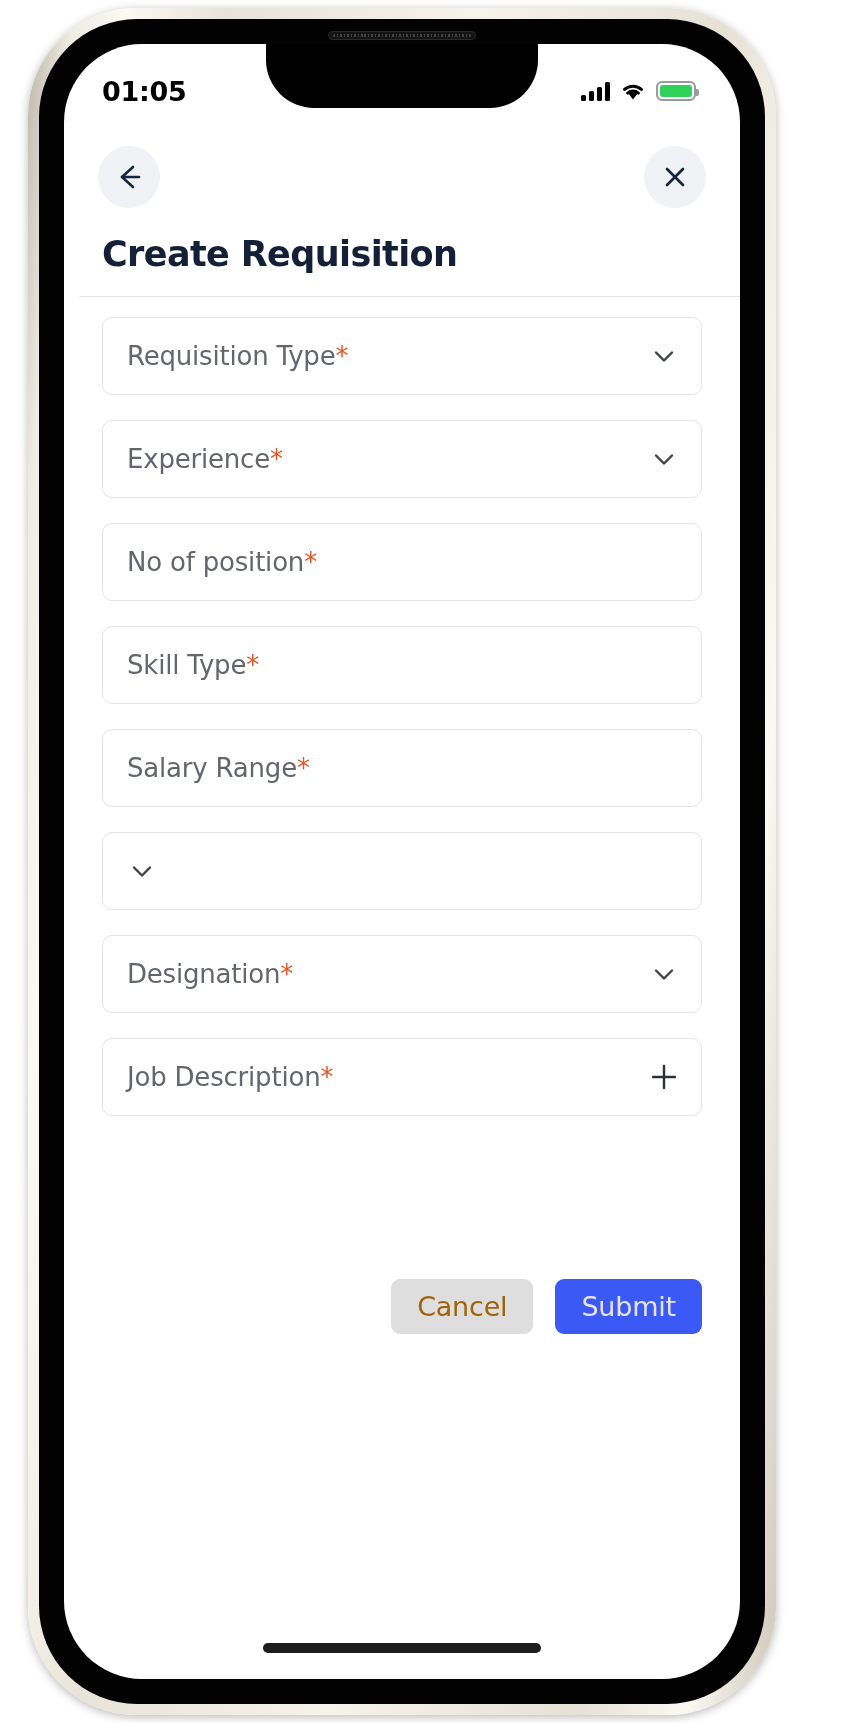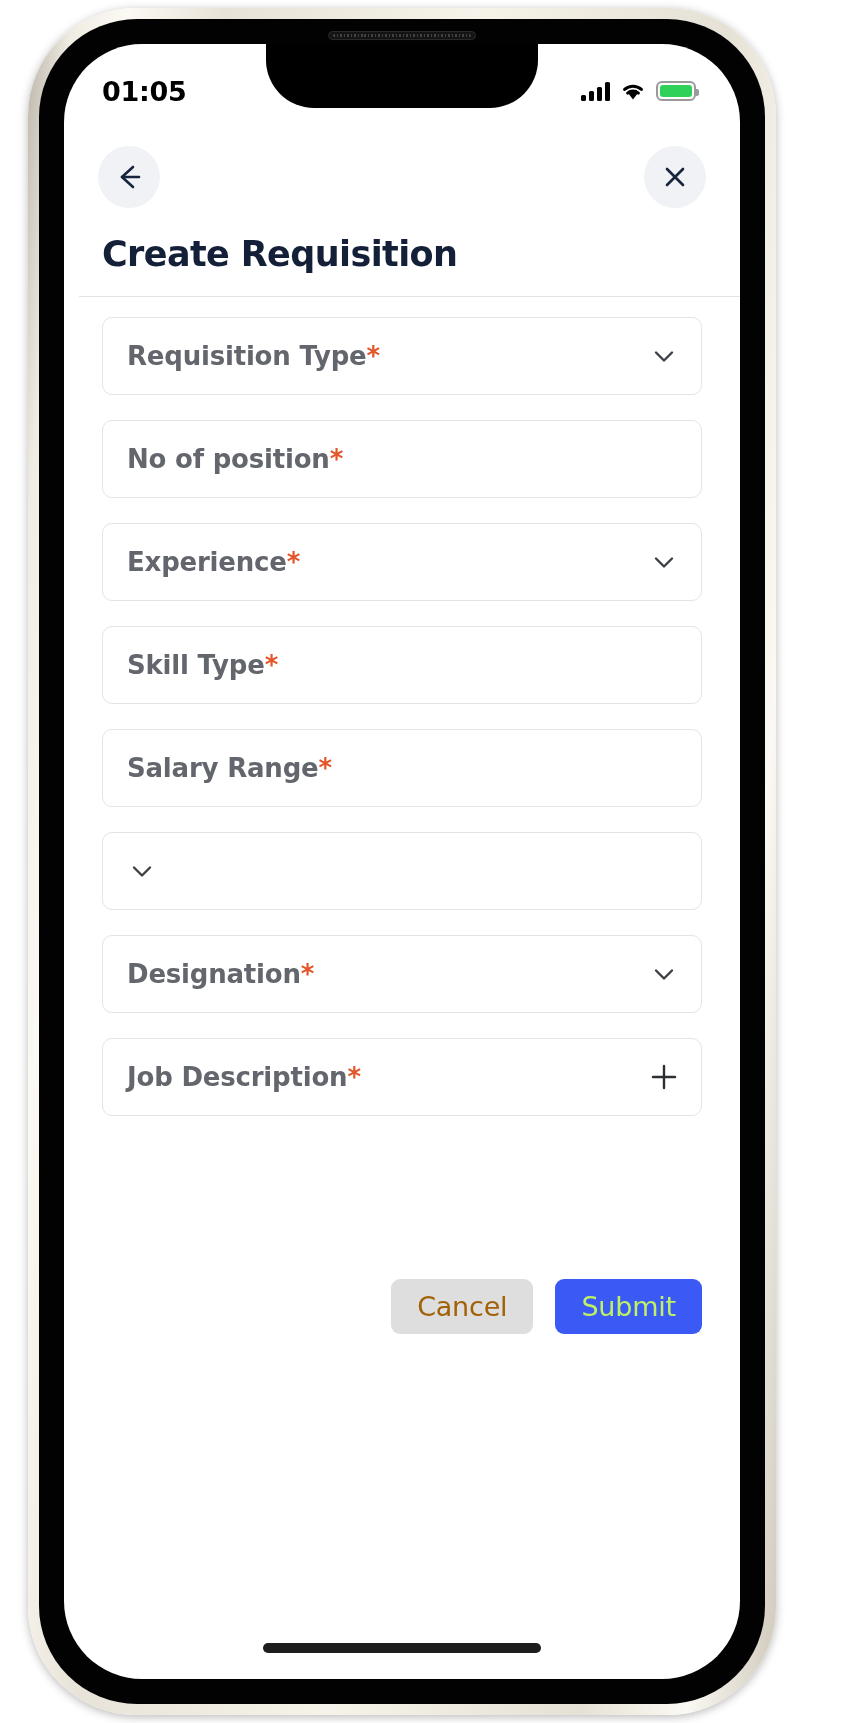--- a/index.html
+++ b/index.html
@@ -226,21 +226,20 @@
     margin-bottom: 25px;
     cursor: text;
   }
   .field-label {
     font-size: 26px;
     color: #63666c;
     font-family: "DejaVu Sans", sans-serif;
     letter-spacing: -0.2px;
     flex: 1;
     white-space: nowrap;
-    font-weight: bold;
   }
   .req-star {
     color: #e2562a;
     font-size: 26px;
     vertical-align: baseline;
   }
   .field-icon {
     width: 30px; height: 30px;
     flex: 0 0 auto;
     display: flex; align-items: center; justify-content: center;
@@ -258,21 +257,21 @@
     height: 55px;
     border: none;
     border-radius: 9px;
     font-size: 27px;
     font-family: "DejaVu Sans", sans-serif;
     cursor: pointer;
     padding: 0 26px;
     letter-spacing: -0.2px;
   }
   .btn-cancel { background: #dedede; color: #a16207; }
-  .btn-submit { background: #3b59f5; color: #bef264; text-align: center; }
+  .btn-submit { background: #3b59f5; color: #e5e5e5; text-align: center; }
 
   
   .home-indicator {
     position: absolute;
     bottom: 26px;
     left: 50%;
     transform: translateX(-50%);
     width: 278px;
     height: 10px;
     border-radius: 5px;
@@ -340,29 +339,29 @@
       <div class="form" id="form-root">
           <div class="field">
             <div class="field-label">Requisition Type<span class="req-star">*</span></div>
             <span class="field-icon">
               <svg width="28" height="28" viewBox="0 0 28 28">
                 <path d="M6 10.5 L14 18.5 L22 10.5" stroke="#3d4045" stroke-width="2.4" fill="none" stroke-linecap="round" stroke-linejoin="round"></path>
               </svg>
             </span>
           </div>
           <div class="field">
-            <div class="field-label">No of position<span class="req-star">*</span></div>
-          </div>
-          <div class="field">
             <div class="field-label">Experience<span class="req-star">*</span></div>
             <span class="field-icon">
               <svg width="28" height="28" viewBox="0 0 28 28">
                 <path d="M6 10.5 L14 18.5 L22 10.5" stroke="#3d4045" stroke-width="2.4" fill="none" stroke-linecap="round" stroke-linejoin="round"></path>
               </svg>
             </span>
+          </div>
+          <div class="field">
+            <div class="field-label">No of position<span class="req-star">*</span></div>
           </div>
           <div class="field">
             <div class="field-label">Skill Type<span class="req-star">*</span></div>
           </div>
           <div class="field">
             <div class="field-label">Salary Range<span class="req-star">*</span></div>
           </div>
           <div class="field">
             <span class="field-icon">
               <svg width="28" height="28" viewBox="0 0 28 28">

